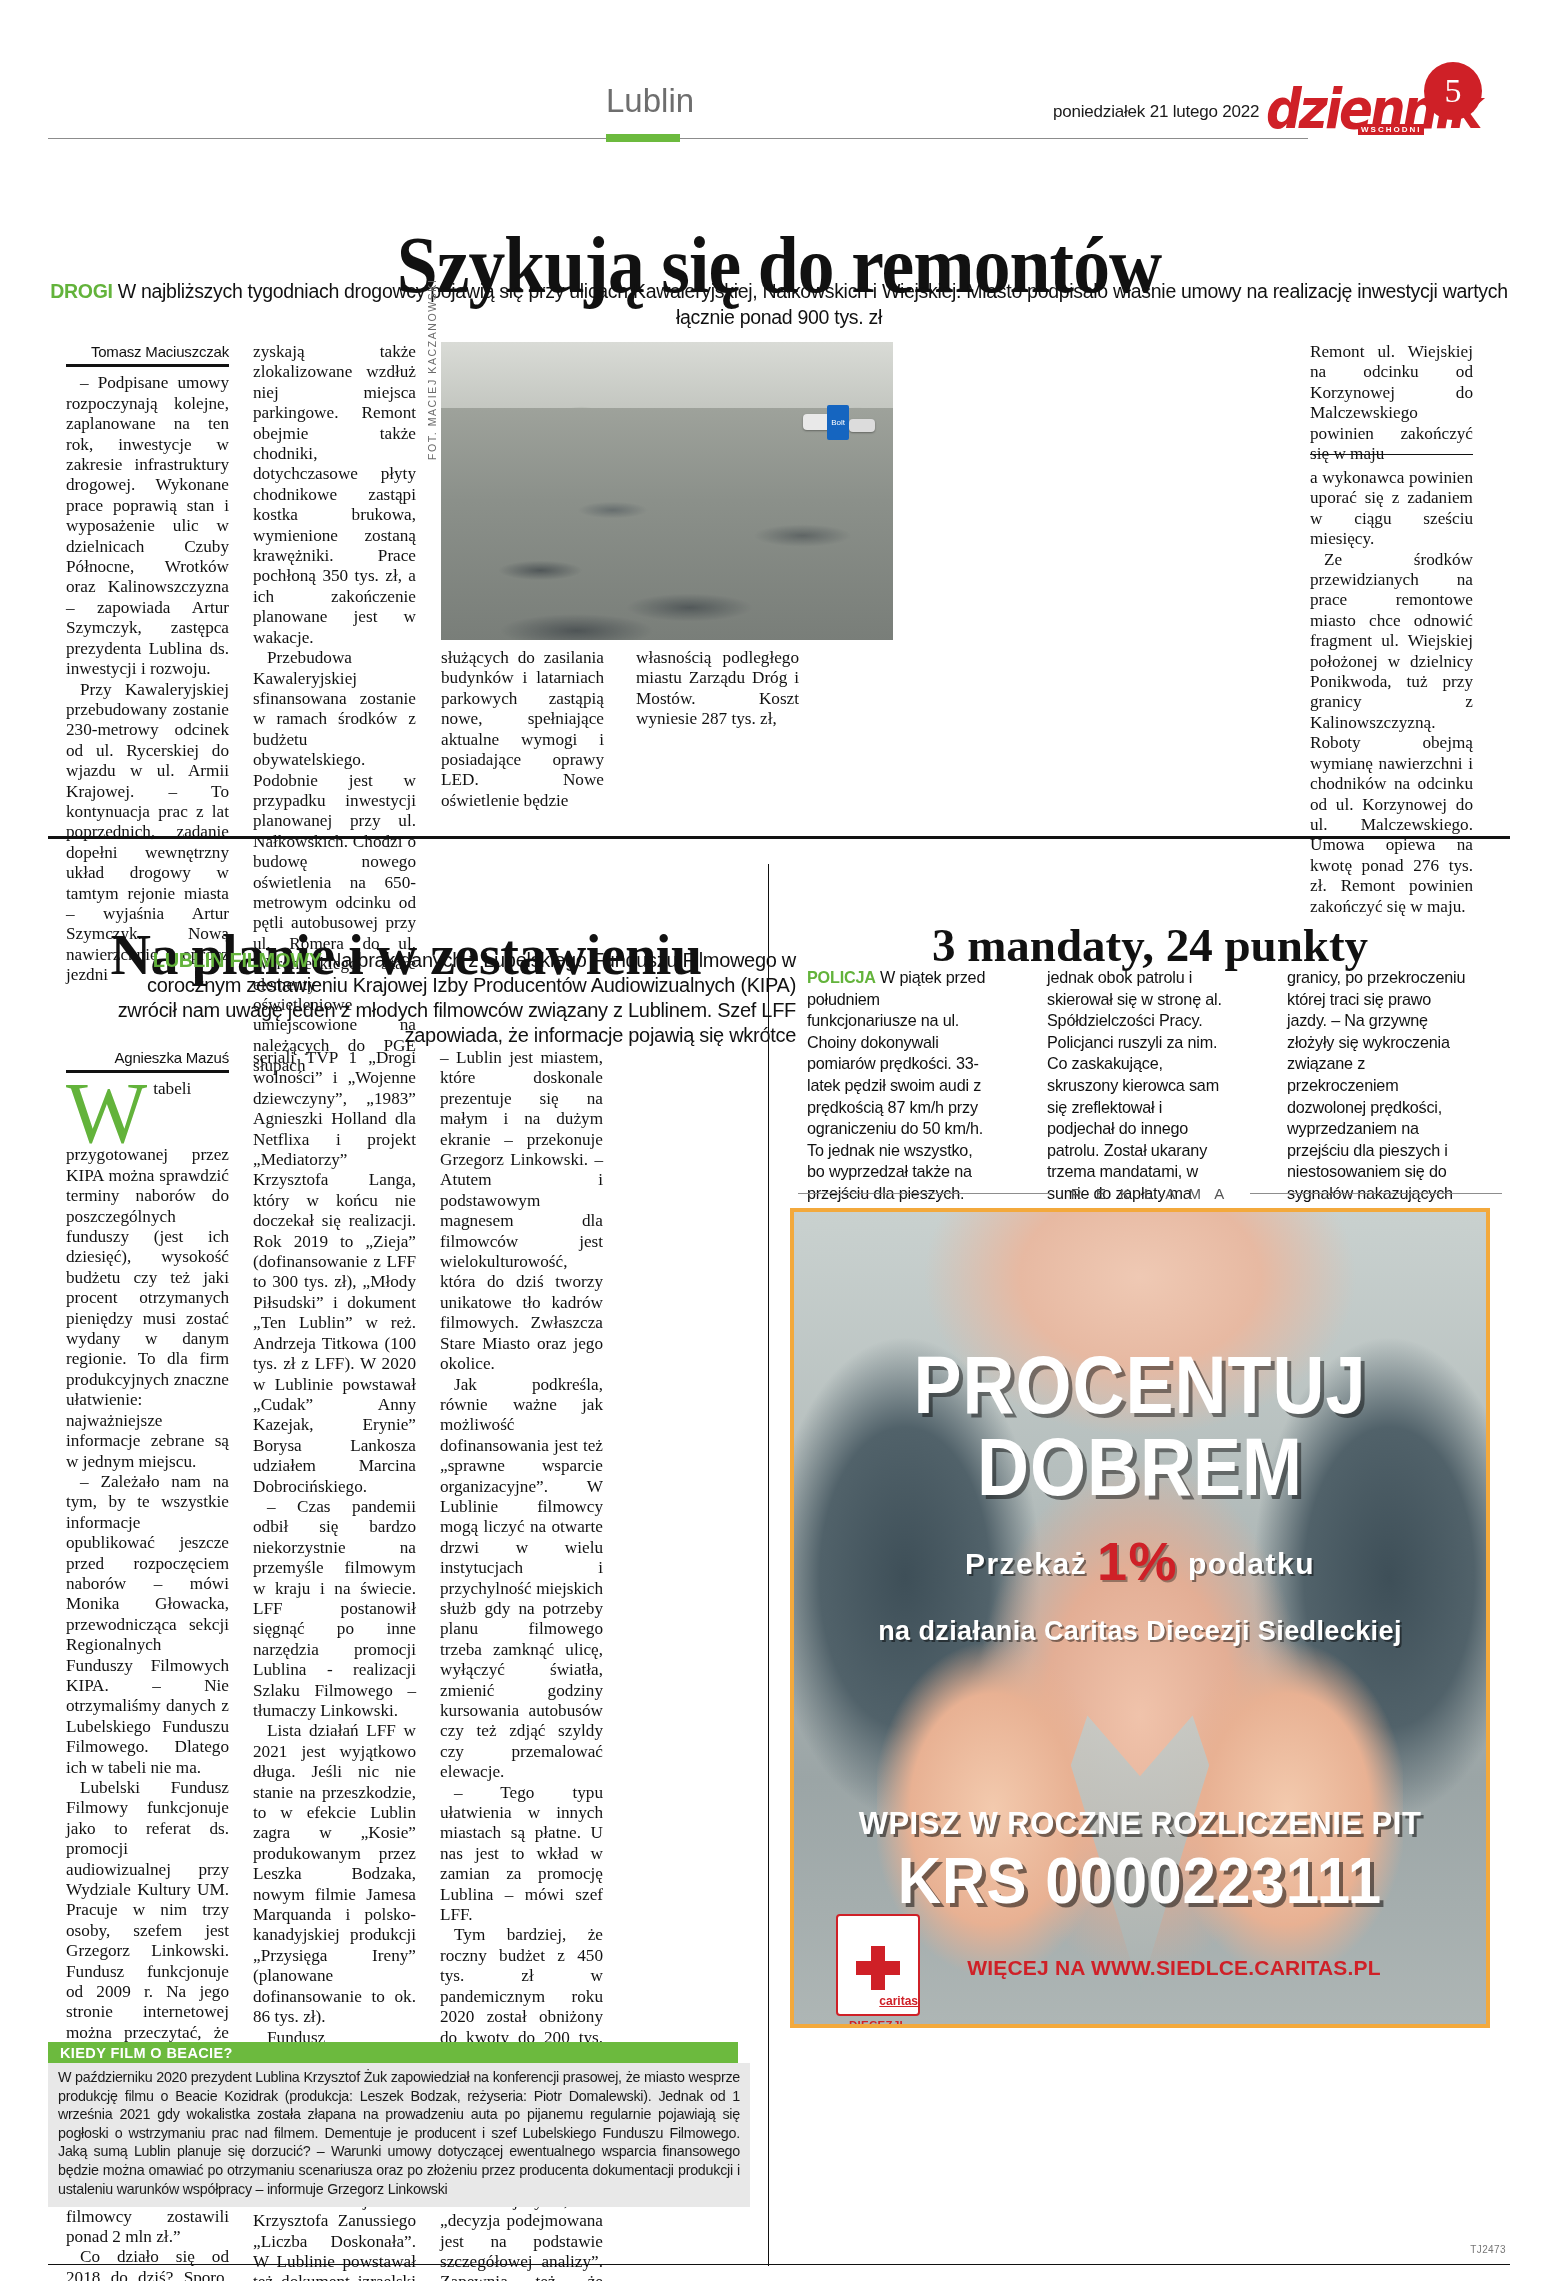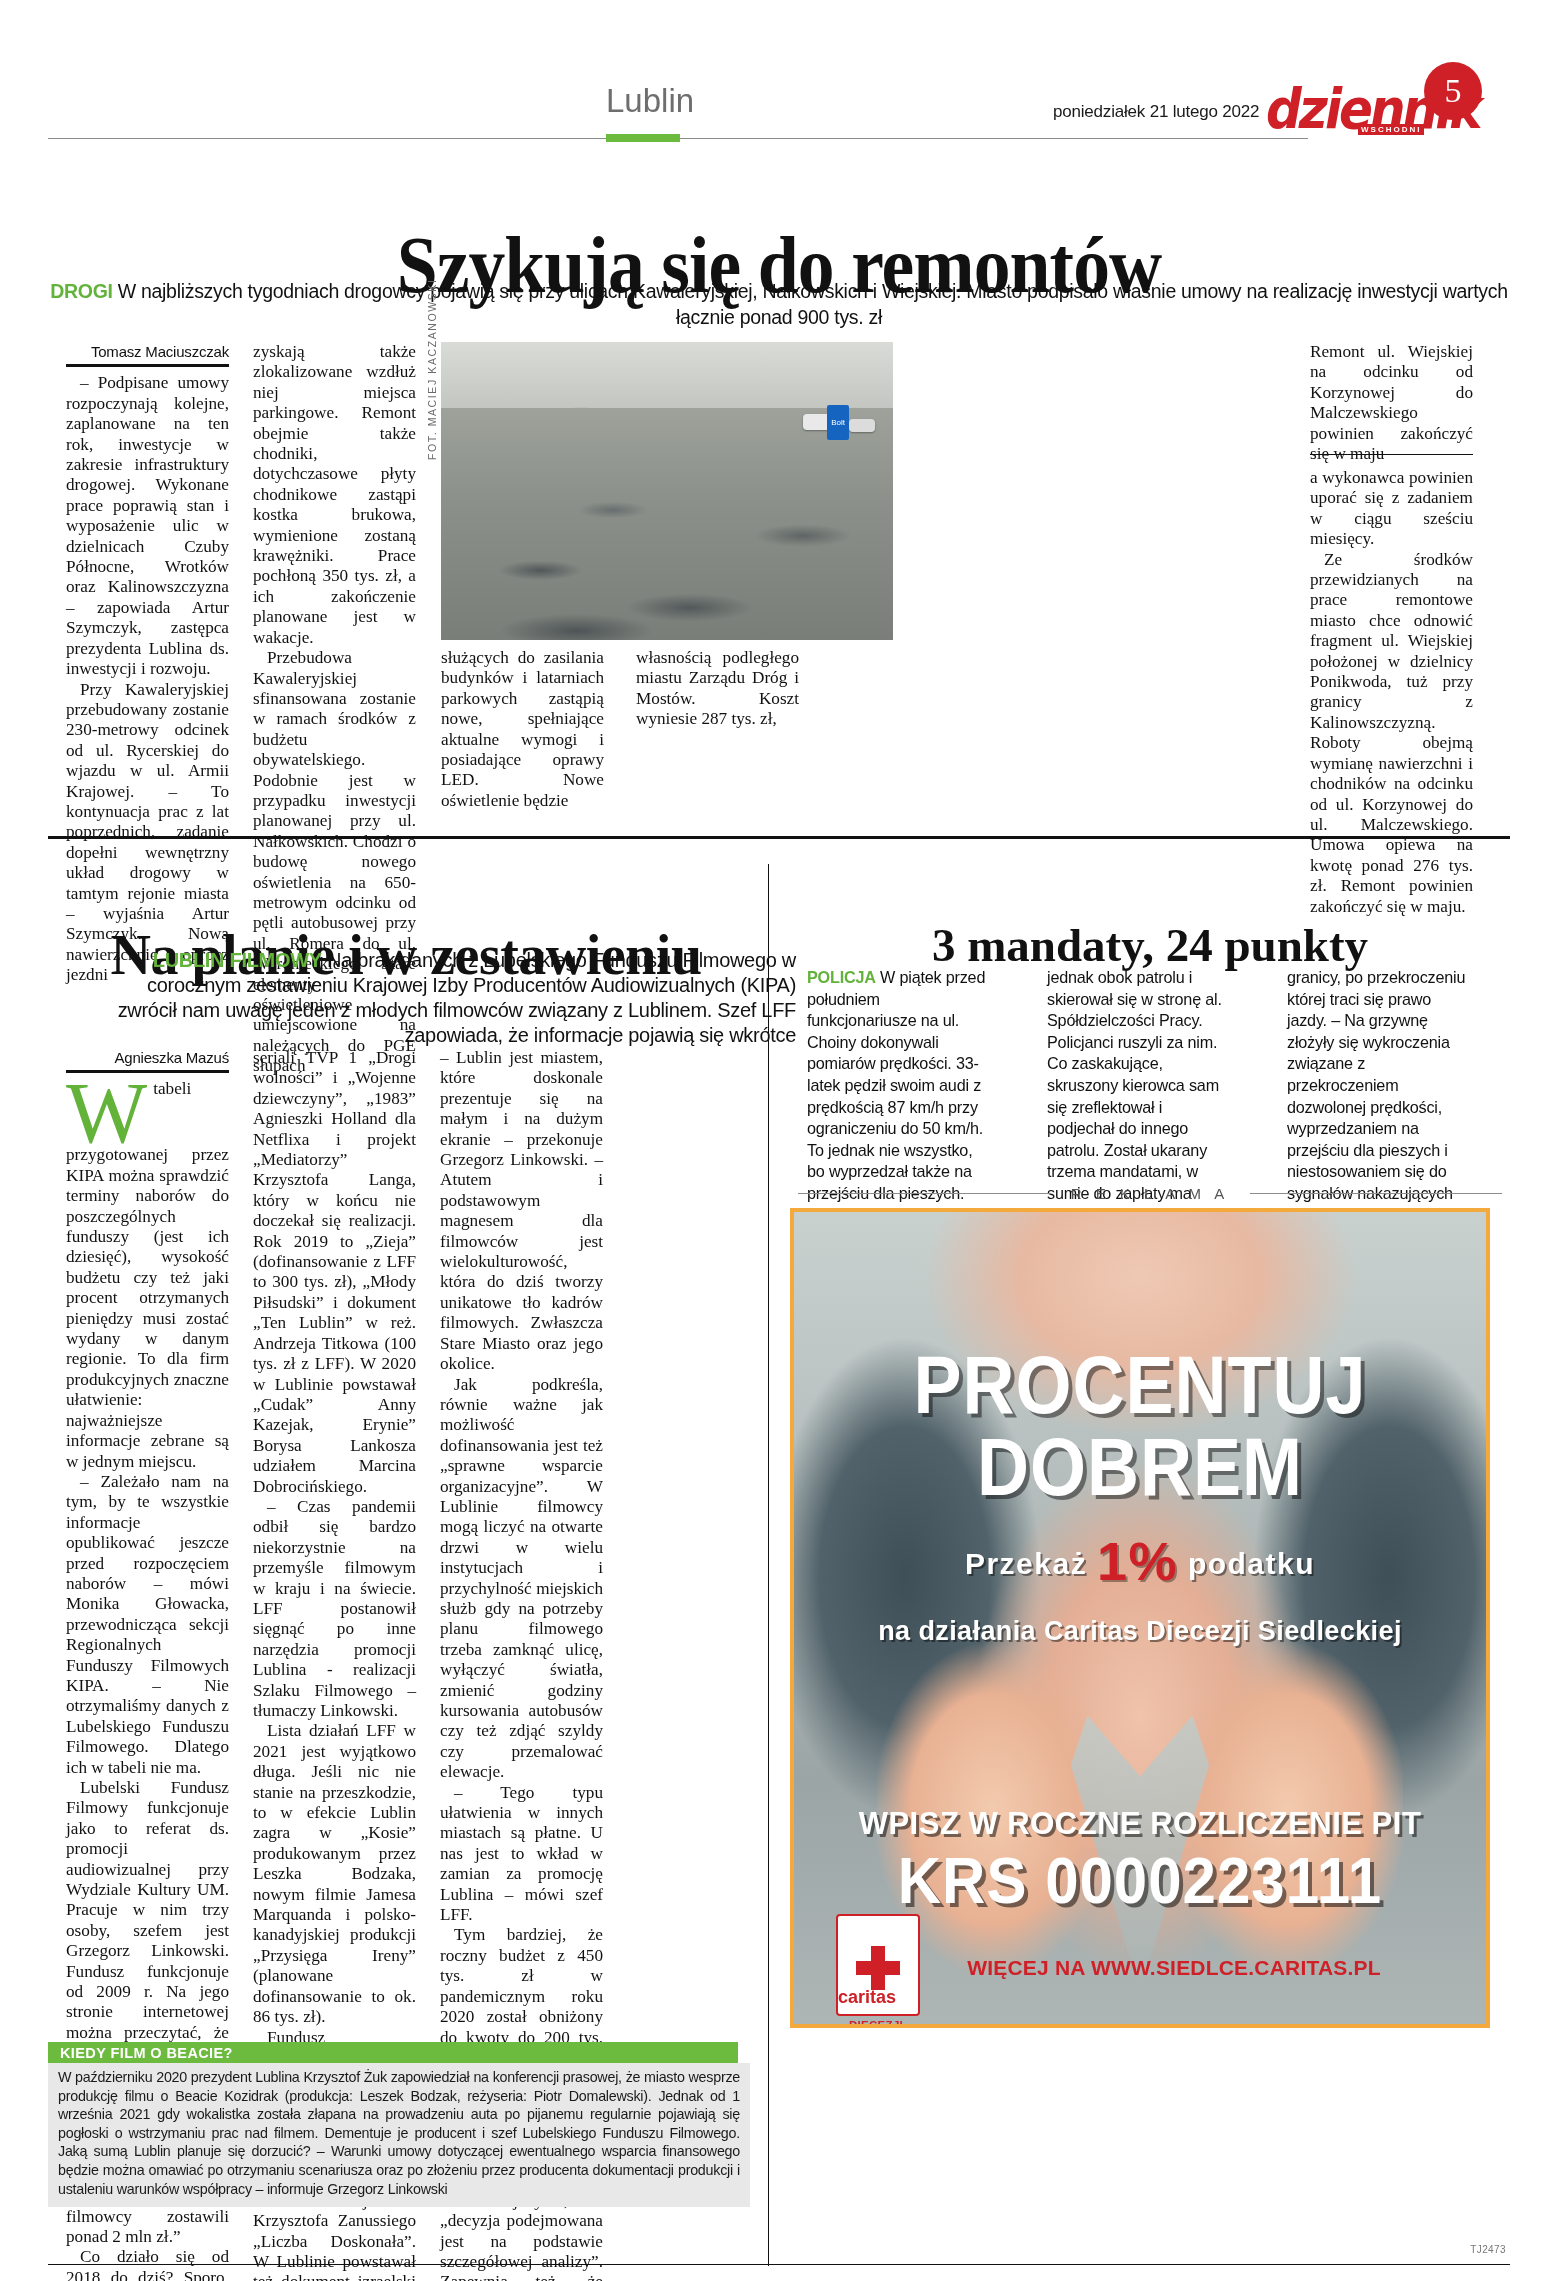--- a/index.html
+++ b/index.html
@@ -495,22 +495,22 @@
     left: 50%; top: 30px;
     width: 44px; height: 44px;
     margin-left: -22px;
     background:
       linear-gradient(#cf2027,#cf2027) center/14px 44px no-repeat,
       linear-gradient(#cf2027,#cf2027) center/44px 14px no-repeat;
   }
   .caritas-word {
     position: absolute;
     bottom: 6px; left: 0; width: 100%;
-    text-align: left; color: #cf2027;
-    font-size: 18px; font-weight: 700;
+    text-align: right; color: #cf2027;
+    font-size: 12px; font-weight: 700; text-decoration: underline;
   }
   .caritas-sub {
     position: absolute;
     left: 30px; top: 806px; width: 104px;
     text-align: center; color: #cf2027;
     font-size: 11.5px; font-weight: 700; line-height: 14px;
     letter-spacing: .3px;
   }
 
   

